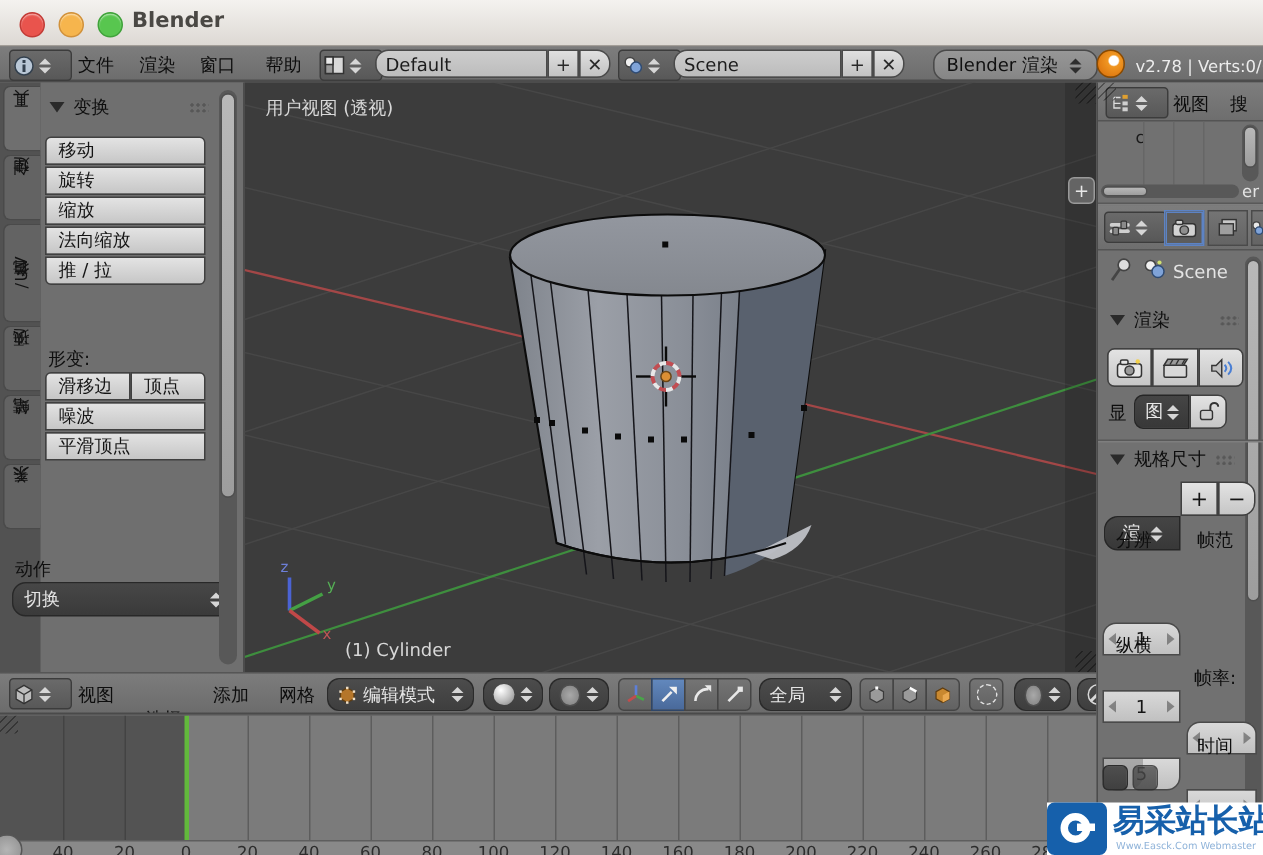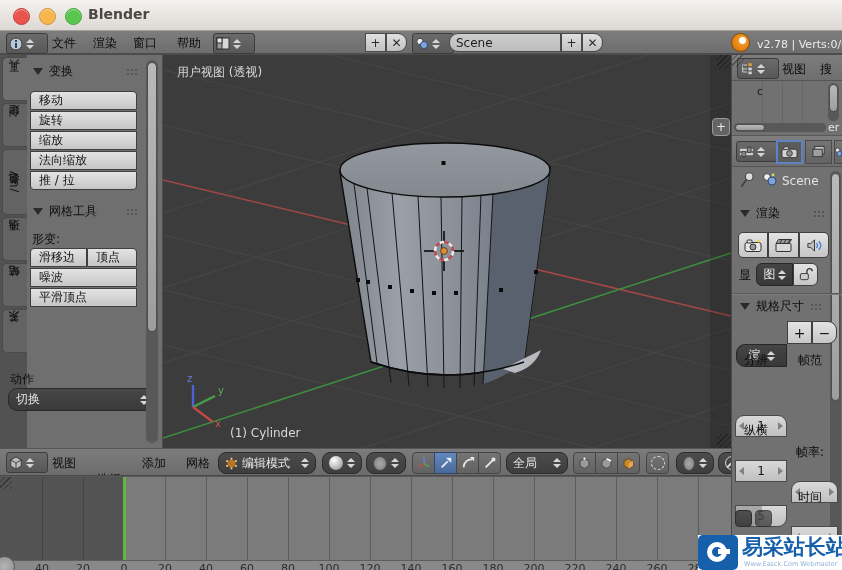--- a/index.html
+++ b/index.html
@@ -144,39 +144,49 @@
     <svg class="icon-svg" width="14" height="13" viewBox="0 0 14 13">
       <rect x="1" y="1" width="12" height="11" fill="#d8d8d8" stroke="#333"></rect>
         <rect x="1" y="1" width="5" height="11" fill="#9a9a9a" stroke="#333"></rect>
         <rect x="1" y="1" width="5" height="5" fill="#e8e8e8" stroke="#333"></rect>
     </svg>
     <span class="updown">
         <i class="u"></i>
         <i class="d"></i>
       </span>
   </div>
+  <div class="abs fieldlight" style="left:250px;top:2px;width:115px;border-radius:9px 0 0 9px">
+    <span>Default</span>
+  </div>
   <div class="abs sqbtn" style="left:365px;top:2px">+</div>
   <div class="abs sqbtn" style="left:386px;top:2px;border-radius:0 9px 9px 0">✕</div>
 
   <div class="abs ebtn" style="left:412px;top:2px;width:36px">
     <svg class="icon-svg" width="14" height="13" viewBox="0 0 14 13">
       <circle cx="5" cy="4.5" r="3.2" fill="#f0f0f0" stroke="#444"></circle>
         <circle cx="9" cy="8" r="3.6" fill="#7fa3d8" stroke="#2f4b73"></circle>
     </svg>
     <span class="updown">
         <i class="u"></i>
         <i class="d"></i>
       </span>
   </div>
   <div class="abs fieldlight" style="left:449px;top:2px;width:112px;border-radius:9px 0 0 9px">
     <span>Scene</span>
   </div>
   <div class="abs sqbtn" style="left:561px;top:2px">+</div>
   <div class="abs sqbtn" style="left:582px;top:2px;border-radius:0 9px 9px 0">✕</div>
 
+  <div class="abs dd-mid" style="left:622px;top:2px;width:92px">
+    <span>Blender 渲染</span>
+    <span class="updown dk">
+        <i class="u"></i>
+        <i class="d"></i>
+      </span>
+  </div>
   <div class="abs blogo" style="left:731px;top:2px"></div>
   <span class="abs stats" style="left:757px">v2.78 | Verts:0/6</span>
 </div>
 
 <div class="abs shelf">
   <div class="abs tabstrip">
     <div class="abs vtab active" style="top:2px;height:44px">
         <span>工具</span>
       </div>
     <div class="abs vtab" style="top:48px;height:44px">
@@ -200,25 +210,20 @@
     <span class="coll"></span>
     <span>变换</span>
     <span class="grip" style="margin-left:auto;margin-right:14px"></span>
   </div>
   <div class="abs tbtn" style="left:30px;top:36px;width:107px;border-radius:4px 4px 0 0">移动</div>
   <div class="abs tbtn" style="left:30px;top:56px;width:107px;border-radius:0">旋转</div>
   <div class="abs tbtn" style="left:30px;top:76px;width:107px;border-radius:0">缩放</div>
   <div class="abs tbtn" style="left:30px;top:96px;width:107px;border-radius:0">法向缩放</div>
   <div class="abs tbtn" style="left:30px;top:116px;width:107px;border-radius:0 0 4px 4px">推 / 拉</div>
 
-  <div class="abs pheader" style="left:33px;top:148px;width:120px">
-    <span class="coll"></span>
-    <span>网格工具</span>
-    <span class="grip" style="margin-left:auto;margin-right:14px"></span>
-  </div>
   <span class="abs lbl" style="left:32px;top:176px">形变:</span>
   <div class="abs tbtn" style="left:30px;top:193px;width:57px;border-radius:4px 0 0 0">滑移边</div>
   <div class="abs tbtn" style="left:87px;top:193px;width:50px;border-radius:0 4px 0 0">顶点</div>
   <div class="abs tbtn" style="left:30px;top:213px;width:107px;border-radius:0">噪波</div>
   <div class="abs tbtn" style="left:30px;top:233px;width:107px;border-radius:0">平滑顶点</div>
 
   <span class="abs lbl" style="left:10px;top:316px">动作</span>
   <div class="abs dropdark" style="left:8px;top:333px;width:148px;height:23px">
     <span>切换</span>
     <span class="updown">

